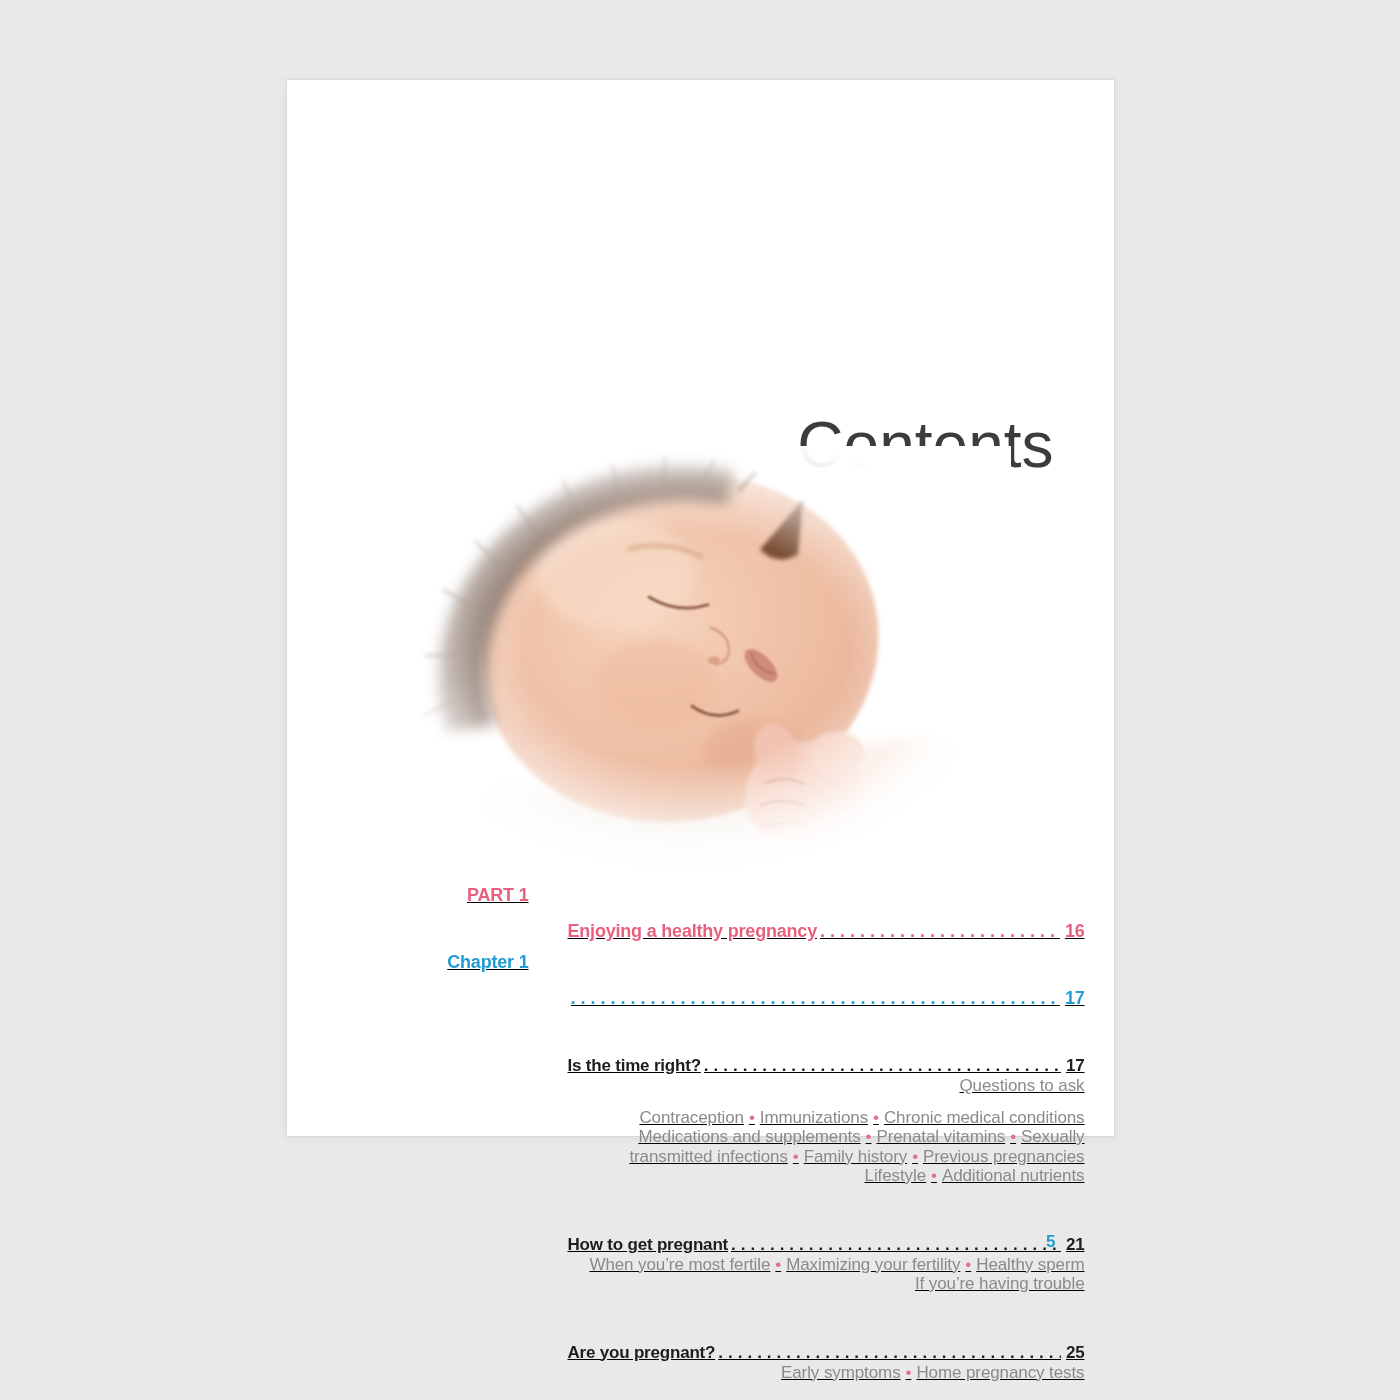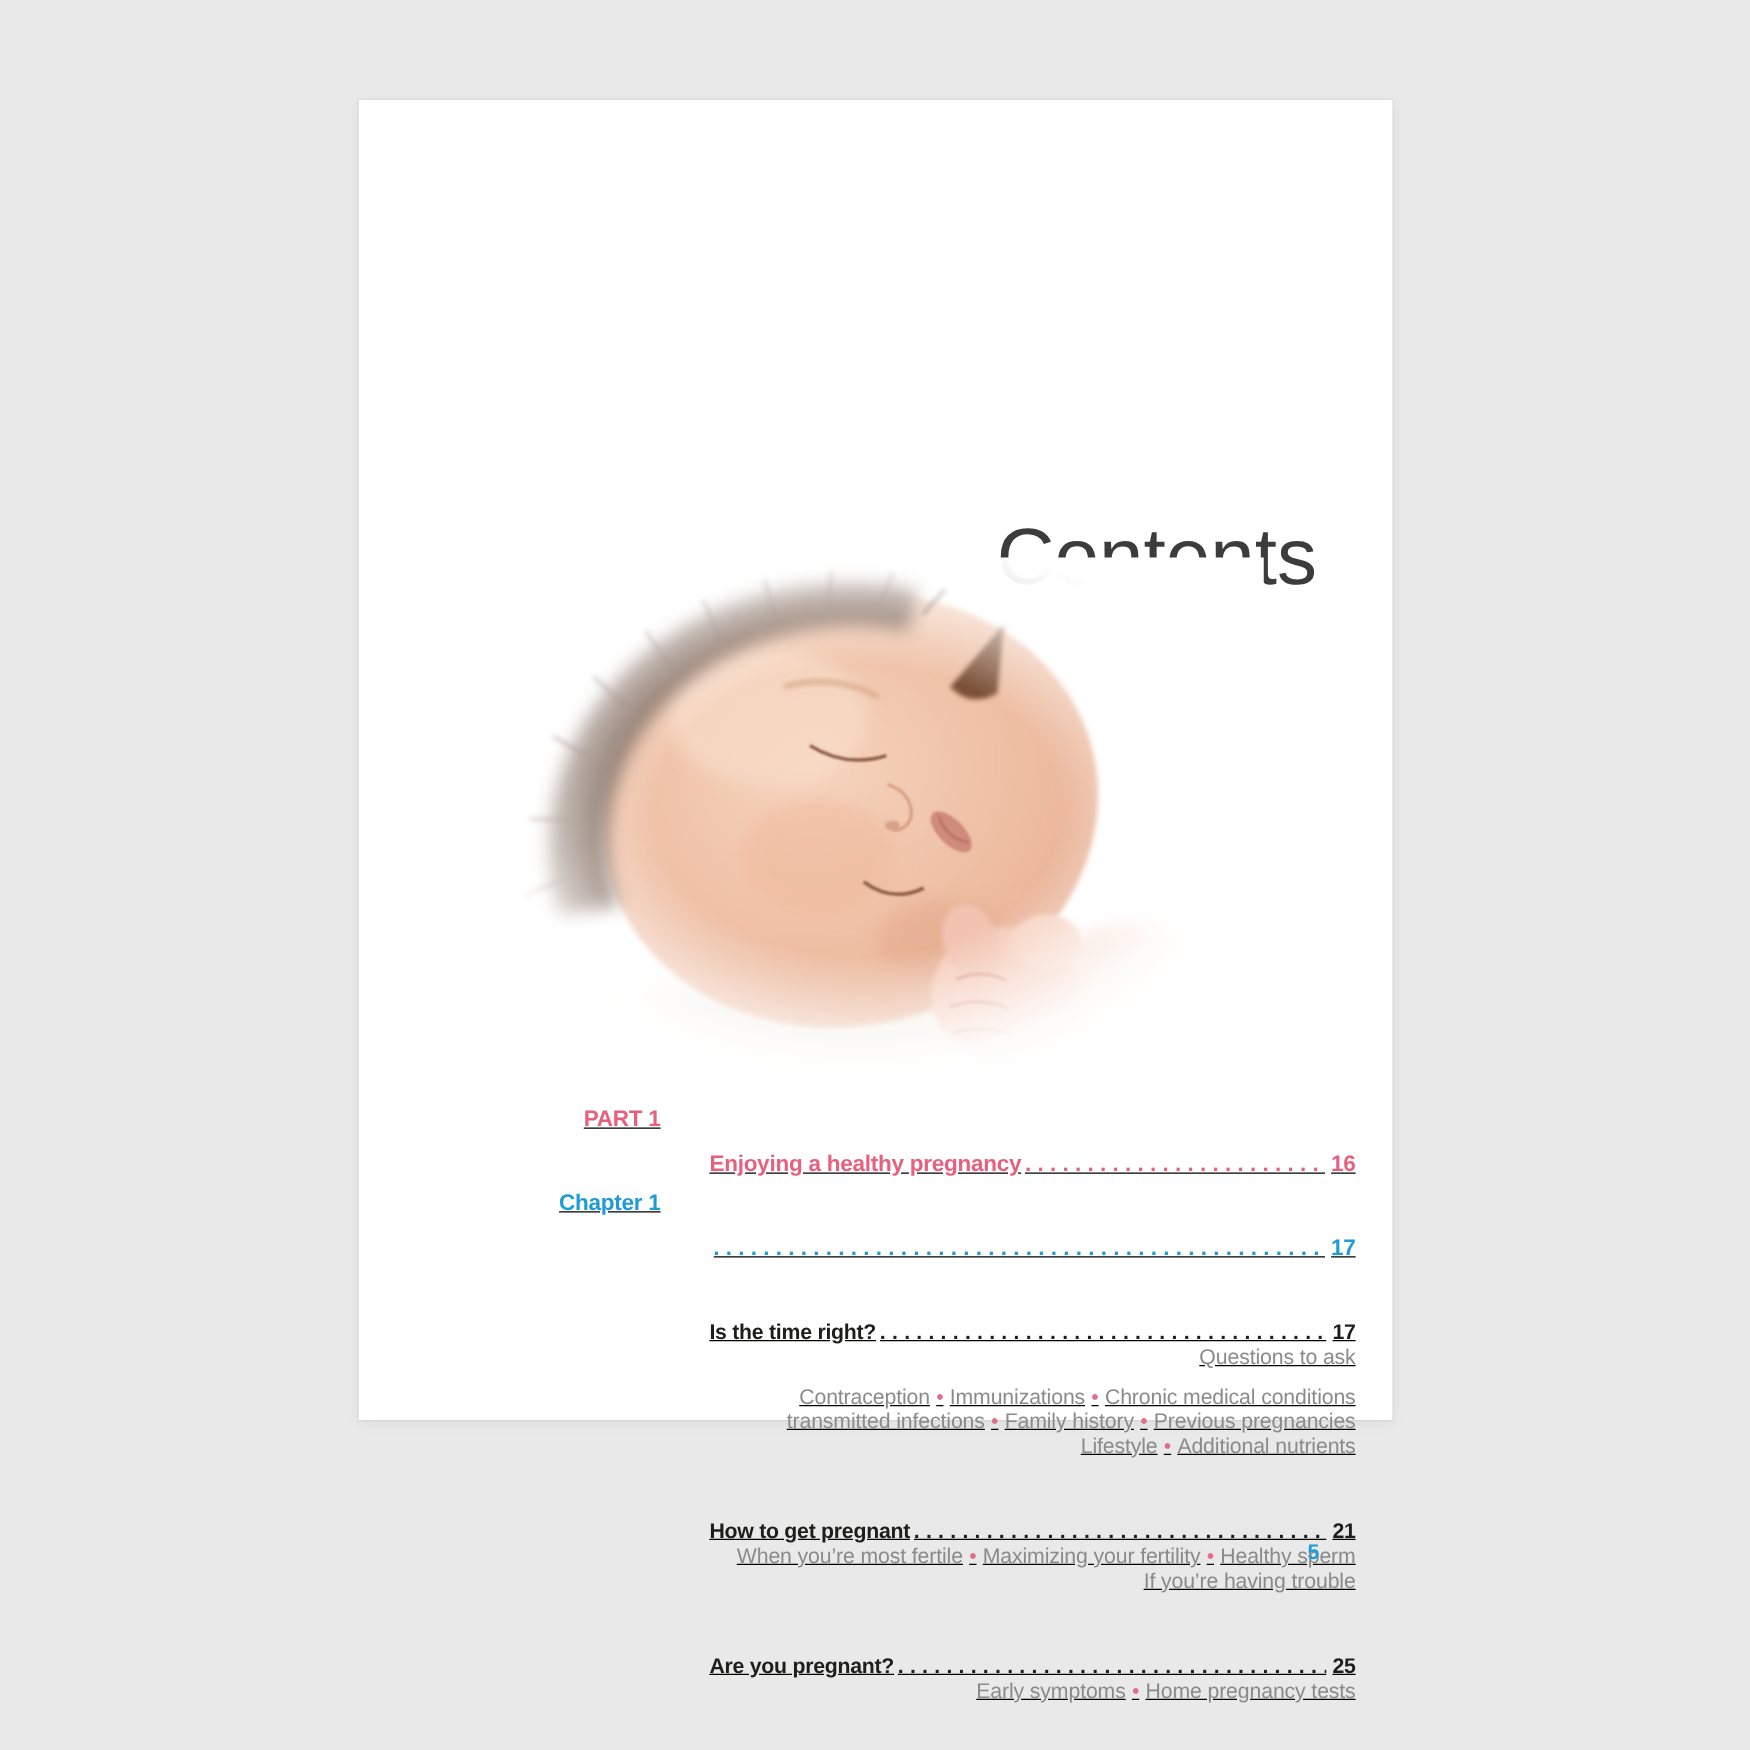--- a/index.html
+++ b/index.html
@@ -181,20 +181,21 @@
               <div class="topic-line"><span>Questions to ask</span></div>
             </div>
     </div>
   </div>
 
   <div class="entry">
     <div class="col-label"></div>
     <div class="col-content">
       <div class="topics">
               <div class="topic-line"><span>Contraception</span><span class="bullet">•</span><span>Immunizations</span><span class="bullet">•</span><span>Chronic medical conditions</span></div>
+              <div class="topic-line"><span>Medications and supplements</span><span class="bullet">•</span><span>Prenatal vitamins</span><span class="bullet">•</span><span>Sexually</span></div>
               <div class="topic-line"><span>transmitted infections</span><span class="bullet">•</span><span>Family history</span><span class="bullet">•</span><span>Previous pregnancies</span></div>
               <div class="topic-line"><span>Lifestyle</span><span class="bullet">•</span><span>Additional nutrients</span></div>
             </div>
     </div>
   </div>
 
   <div class="entry">
     <div class="col-label"></div>
     <div class="col-content">
       <div class="line entry-title-line">

